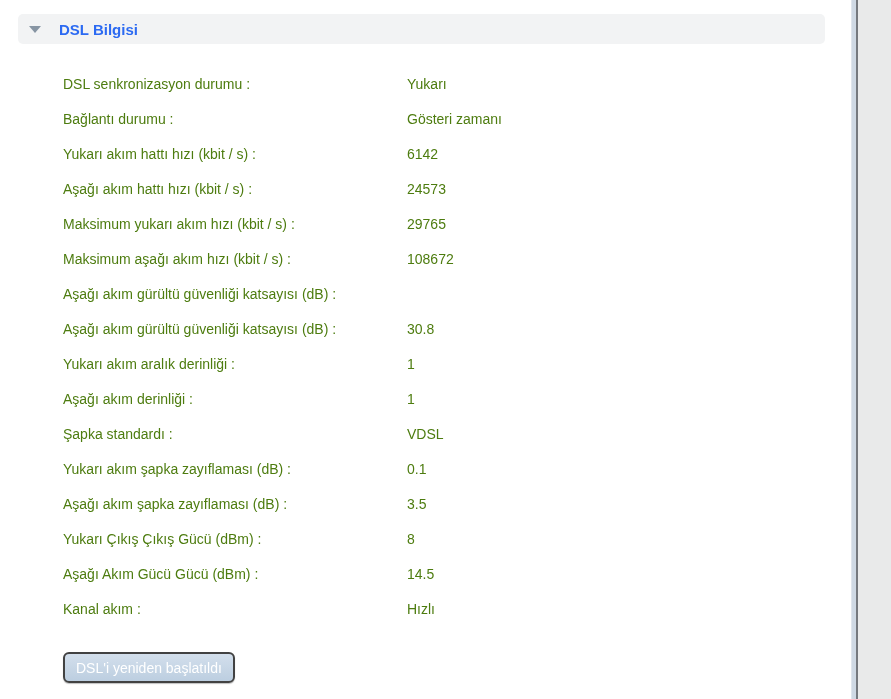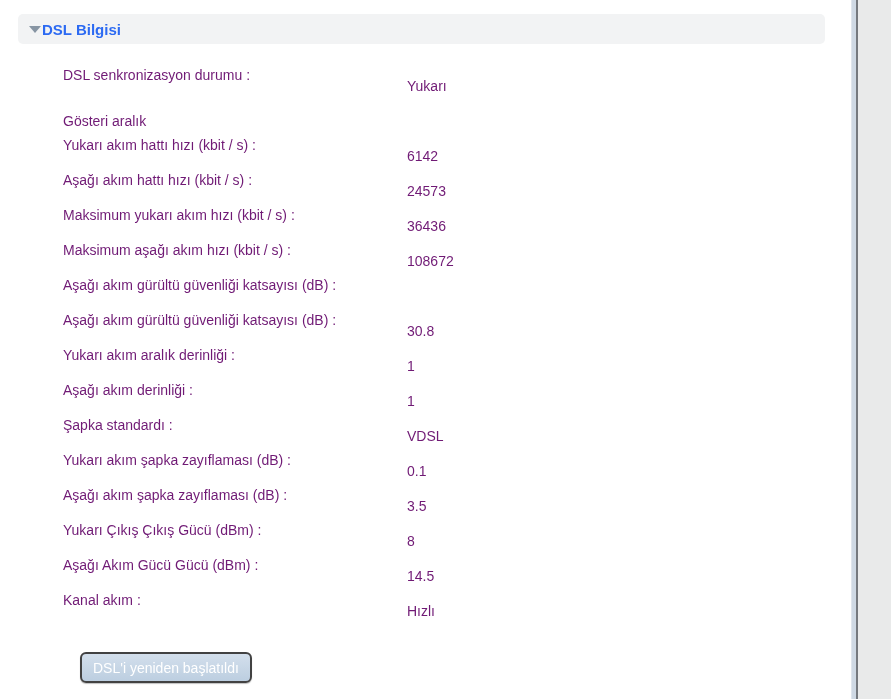--- a/index.html
+++ b/index.html
@@ -60,53 +60,53 @@
   }
   .tri-down {
     width: 0;
     height: 0;
     border-left: 6px solid transparent;
     border-right: 6px solid transparent;
     border-top: 7px solid #8795a3;
     margin-top: 1px;
   }
   .section-title {
-    margin-left: 1px;
+    margin-left: 18px;
     font-size: 15px;
     font-weight: bold;
     color: #2c6af2;
   }
 
   
   .rows {
     position: absolute;
     left: 63px;
     top: 57px;
     width: 740px;
   }
   .row {
     display: flex;
-    align-items: center;
+    align-items: flex-end;
     height: 35px;
     font-size: 14px;
-    color: #701a75;
+    color: #4d7c0f;
   }
   .row .label {
     width: 344px;
     flex: 0 0 344px;
   }
   .row .value {
     flex: 1;
     margin-top: 22px;
   }
 
   
   .restart-btn {
     position: absolute;
-    left: 80px;
+    left: 63px;
     top: 652px;
     height: 31px;
     padding: 0 11px;
     font-family: "Liberation Sans", sans-serif;
     font-size: 14px;
     color: #ffffff;
     background: linear-gradient(#d3dfec, #bccee0);
     border: 2px solid #424242;
     border-radius: 6px;
     box-shadow: 0 1px 1px rgba(0,0,0,0.25);
@@ -123,36 +123,37 @@
     <span class="section-title">DSL Bilgisi</span>
   </div>
 
   <div class="rows" id="rows">
     <div class="row">
       <div class="label">DSL senkronizasyon durumu :</div>
       <div class="value">Yukarı</div>
     </div>
 
     <div class="row">
-      <div class="value">Gösteri aralık</div>
+      <div class="label">Bağlantı durumu :</div>
+      <div class="value">Gösteri zamanı</div>
     </div>
 
     <div class="row">
       <div class="label">Yukarı akım hattı hızı (kbit / s) :</div>
       <div class="value">6142</div>
     </div>
 
     <div class="row">
       <div class="label">Aşağı akım hattı hızı (kbit / s) :</div>
       <div class="value">24573</div>
     </div>
 
     <div class="row">
       <div class="label">Maksimum yukarı akım hızı (kbit / s) :</div>
-      <div class="value">36436</div>
+      <div class="value">29765</div>
     </div>
 
     <div class="row">
       <div class="label">Maksimum aşağı akım hızı (kbit / s) :</div>
       <div class="value">108672</div>
     </div>
 
     <div class="row">
       <div class="label">Aşağı akım gürültü güvenliği katsayısı (dB) :</div>
     </div>

